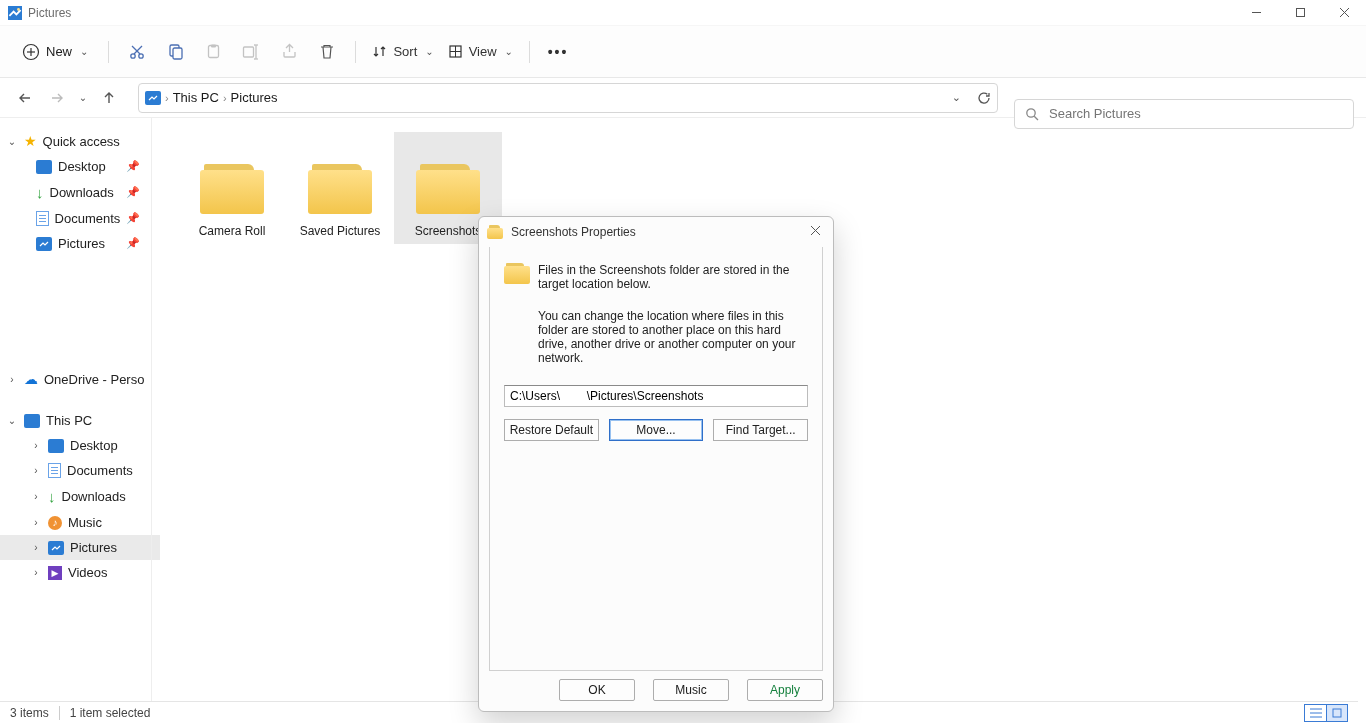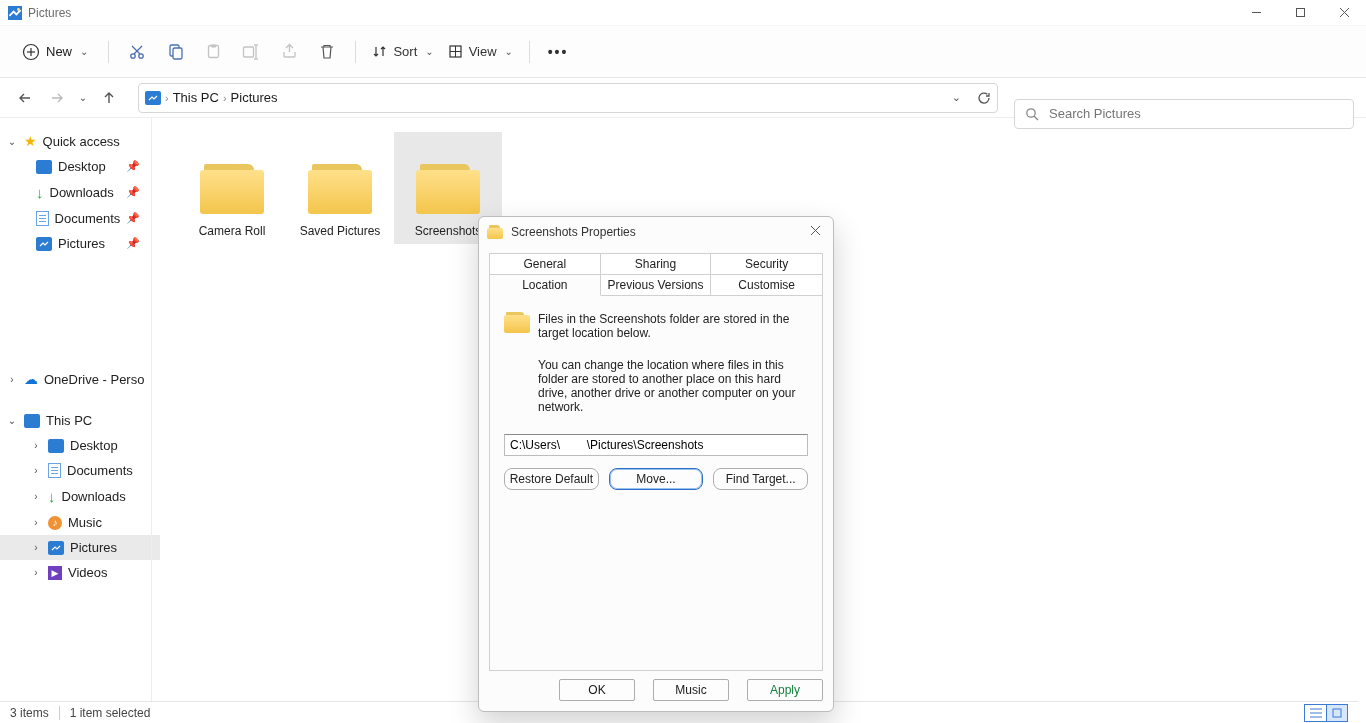--- a/index.html
+++ b/index.html
@@ -70,21 +70,21 @@
 .tab { text-align: center; padding: 3px 0; border-right:1px solid #d0d0d0; border-bottom:1px solid #d0d0d0; color:#222; }
 .tab:nth-child(3n){ border-right:none; }
 .tab.active { background:#fcfcfc; border-bottom:1px solid #fcfcfc; }
 .tab-body { flex:1; background:#fcfcfc; border:1px solid #d0d0d0; border-top:none; margin:0 10px 0 10px; padding:16px 14px 14px 14px; font-size:12px; color:#222; }
 .info-row { display:flex; gap:8px; align-items:flex-start; margin-bottom:18px; }
 .small-folder { width:26px; height:22px; position:relative; flex-shrink:0; }
 .small-folder .fb{position:absolute;left:2px;top:0;width:18px;height:5px;background:#eac65f;border-radius:1px 3px 0 0;}
 .small-folder .ff{position:absolute;left:0;top:3px;width:26px;height:18px;background:linear-gradient(#ffe08a,#f3c54b);border-radius:2px;}
 .path-input { width:100%; border:1px solid #bcbcbc; border-top-color:#8a8a8a; padding:3px 5px; font-size:12px; background:#fff; margin-top:20px; }
 .btnrow { display:flex; gap:10px; margin-top:12px; }
-.dlg-btn { flex:1; border:1px solid #adadad; background:#fdfdfd; padding:3px 0; font-size:12px; border-radius:8px; text-align:center; }
+.dlg-btn { flex:1; border:1px solid #adadad; background:#fdfdfd; padding:3px 0; font-size:12px; border-radius:0; text-align:center; }
 .dlg-btn.primary { border:1px solid #2f6fc9; box-shadow:inset 0 0 0 1px #98c1f0; }
 .dlg-footer { padding:8px 10px 10px 10px; display:flex; gap:18px; justify-content:flex-end; }
 .foot-btn { width:76px; border:1px solid #adadad; background:#fdfdfd; padding:3px 0; font-size:12px; border-radius:2px; text-align:center; }
 .foot-btn.disabled { color:#15803d; }
 
 
 .ic-blue-sq { width:16px; height:14px; background:#2b7cd3; border-radius:2px; display:inline-flex; align-items:center; justify-content:center; }
 .ic-blue-sq svg{width:10px;height:10px;}
 .ic-monitor { width:16px; height:14px; background:#2b7cd3; border-radius:2px; position:relative; }
 .ic-star { color:#f5b301; font-size:14px; }
@@ -374,30 +374,20 @@
     <div class="small-folder" style="width:16px;height:14px;">
         <div class="fb" style="width:11px;height:3px;"></div>
         <div class="ff" style="width:16px;height:11px;"></div>
       </div>
     <span>Screenshots Properties</span>
     <span class="close"><svg width="11" height="11" viewBox="0 0 11 11">
           <line x1="1" y1="1" x2="10" y2="10" stroke="#555"></line>
           <line x1="10" y1="1" x2="1" y2="10" stroke="#555"></line>
         </svg></span>
   </div>
-  <div class="tabs-wrap">
-    <div class="tabs">
-      <div class="tab">General</div>
-      <div class="tab">Sharing</div>
-      <div class="tab">Security</div>
-      <div class="tab active">Location</div>
-      <div class="tab">Previous Versions</div>
-      <div class="tab">Customise</div>
-    </div>
-  </div>
   <div class="tab-body">
     <div class="info-row">
       <div class="small-folder">
           <div class="fb"></div>
           <div class="ff"></div>
         </div>
       <span>Files in the Screenshots folder are stored in the target location below.</span>
     </div>
     <div style="padding-left:34px;">You can change the location where files in this folder are stored to another place on this hard drive, another drive or another computer on your network.</div>
     <input class="path-input" type="text" value="C:\Users\        \Pictures\Screenshots" style="">

